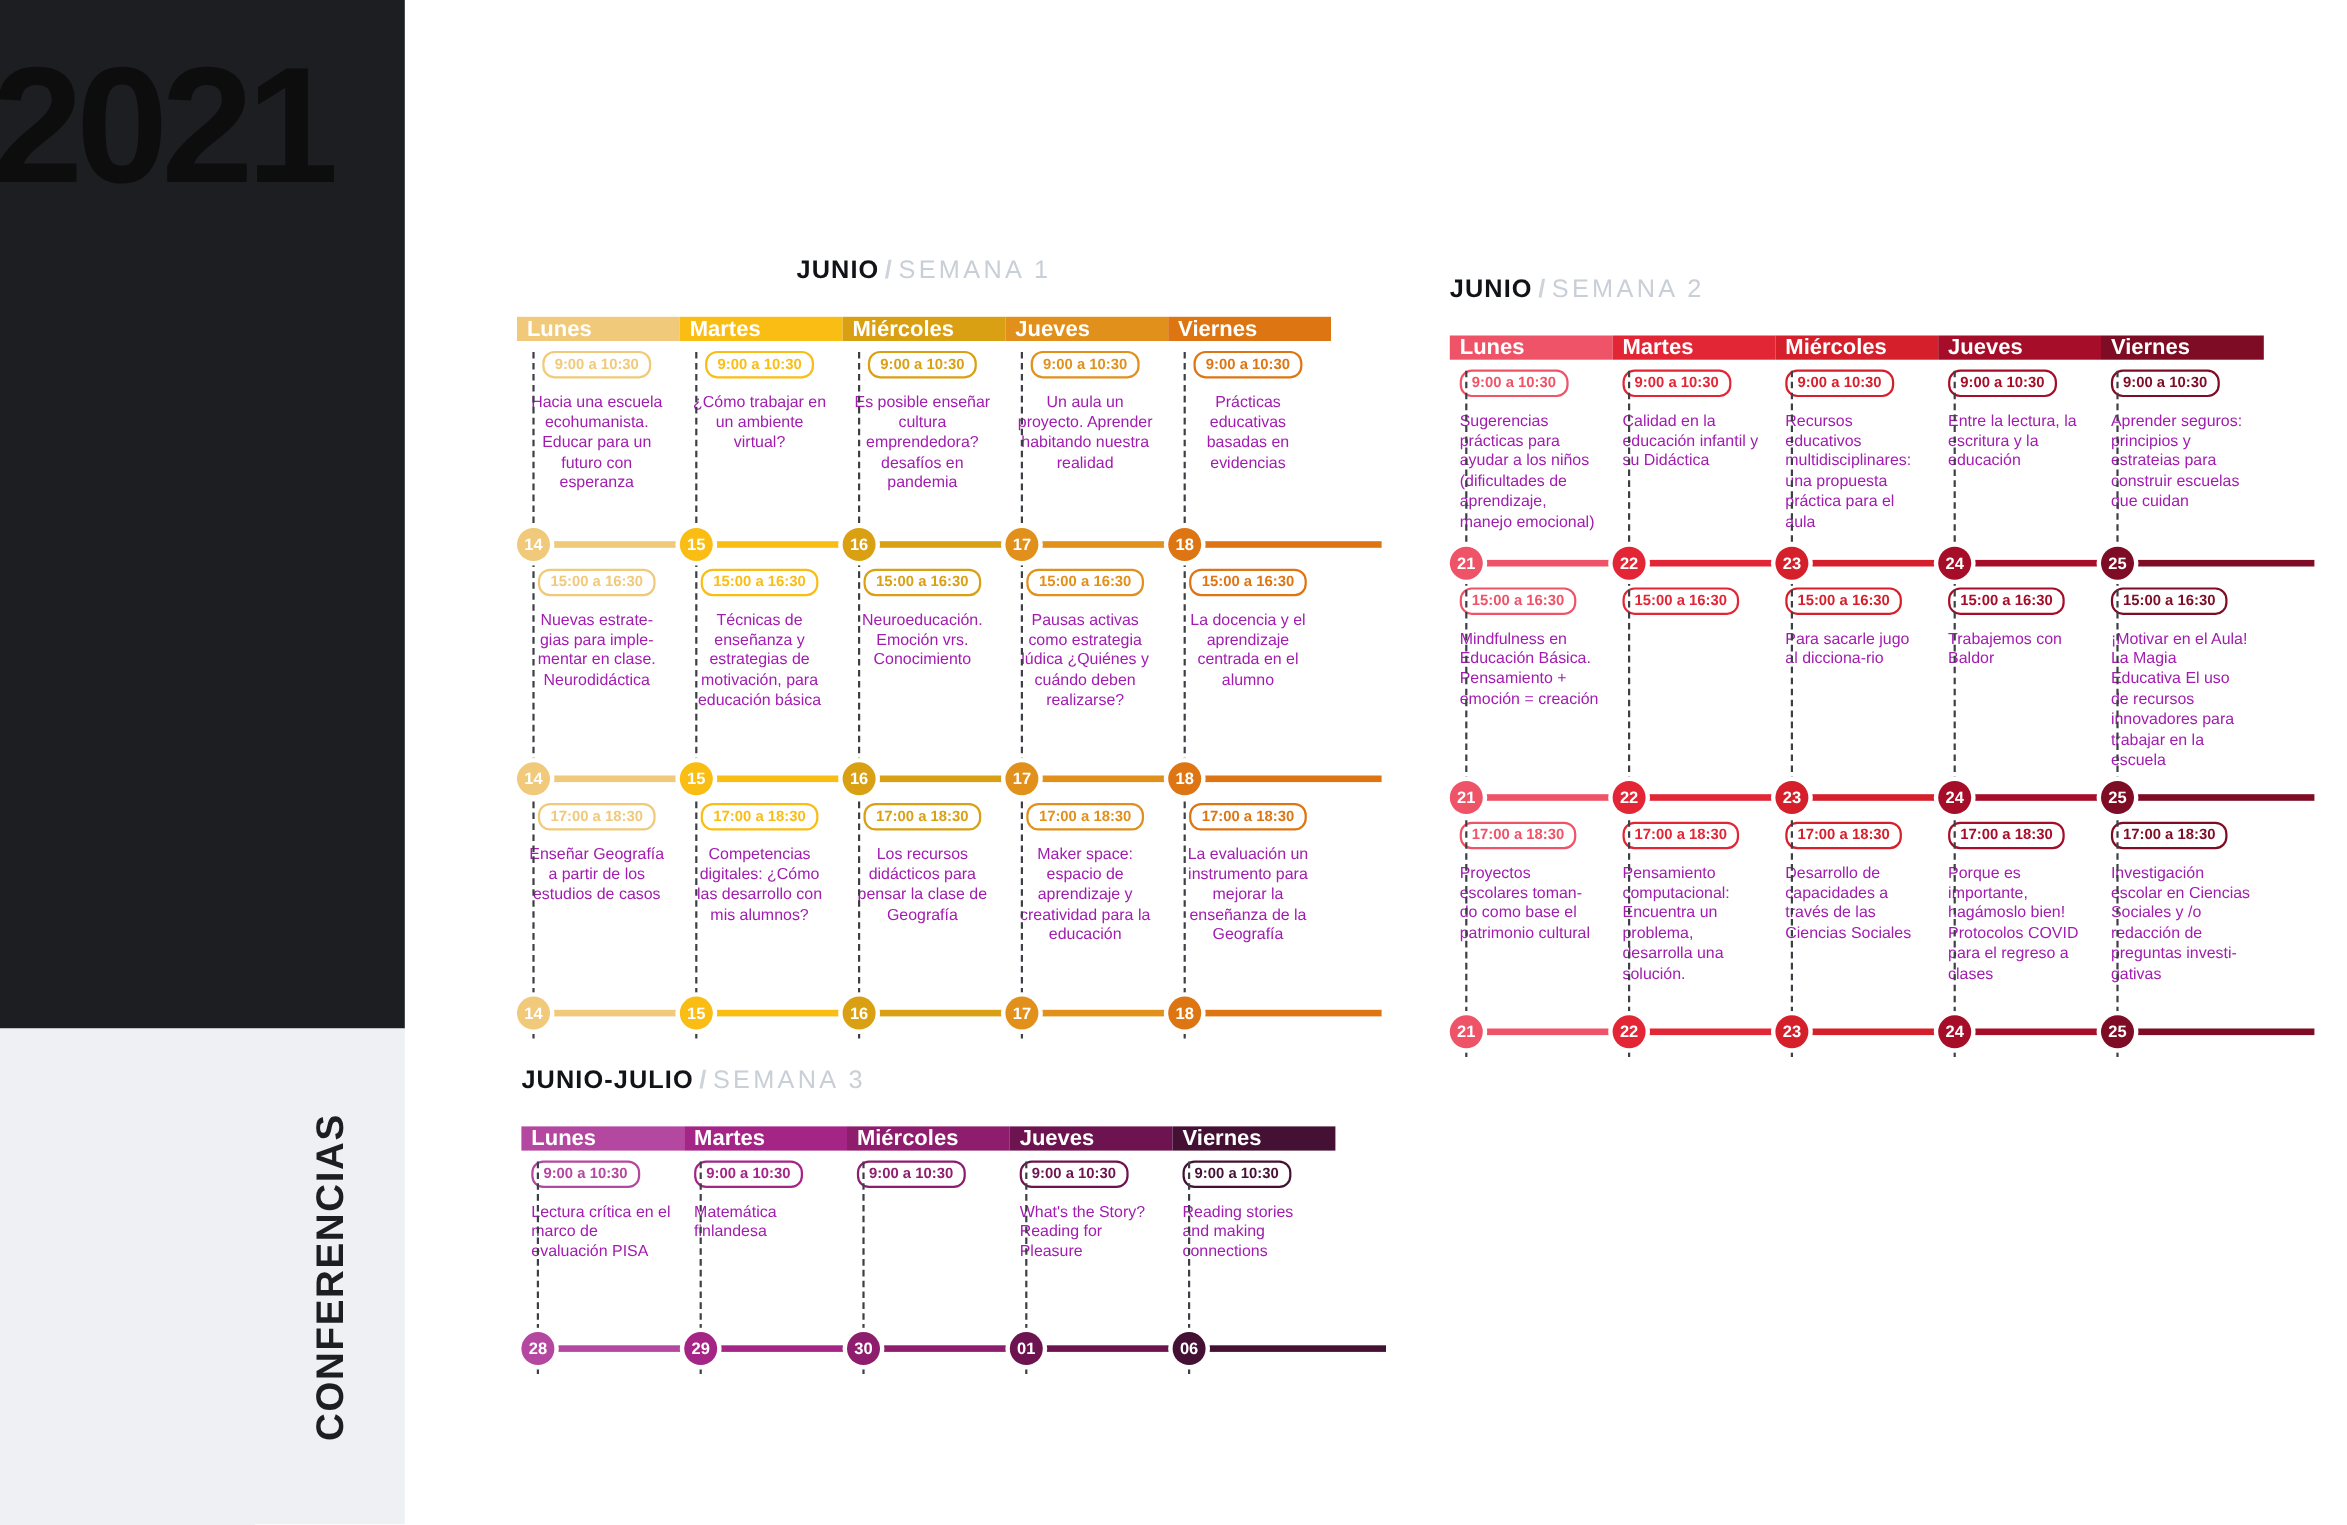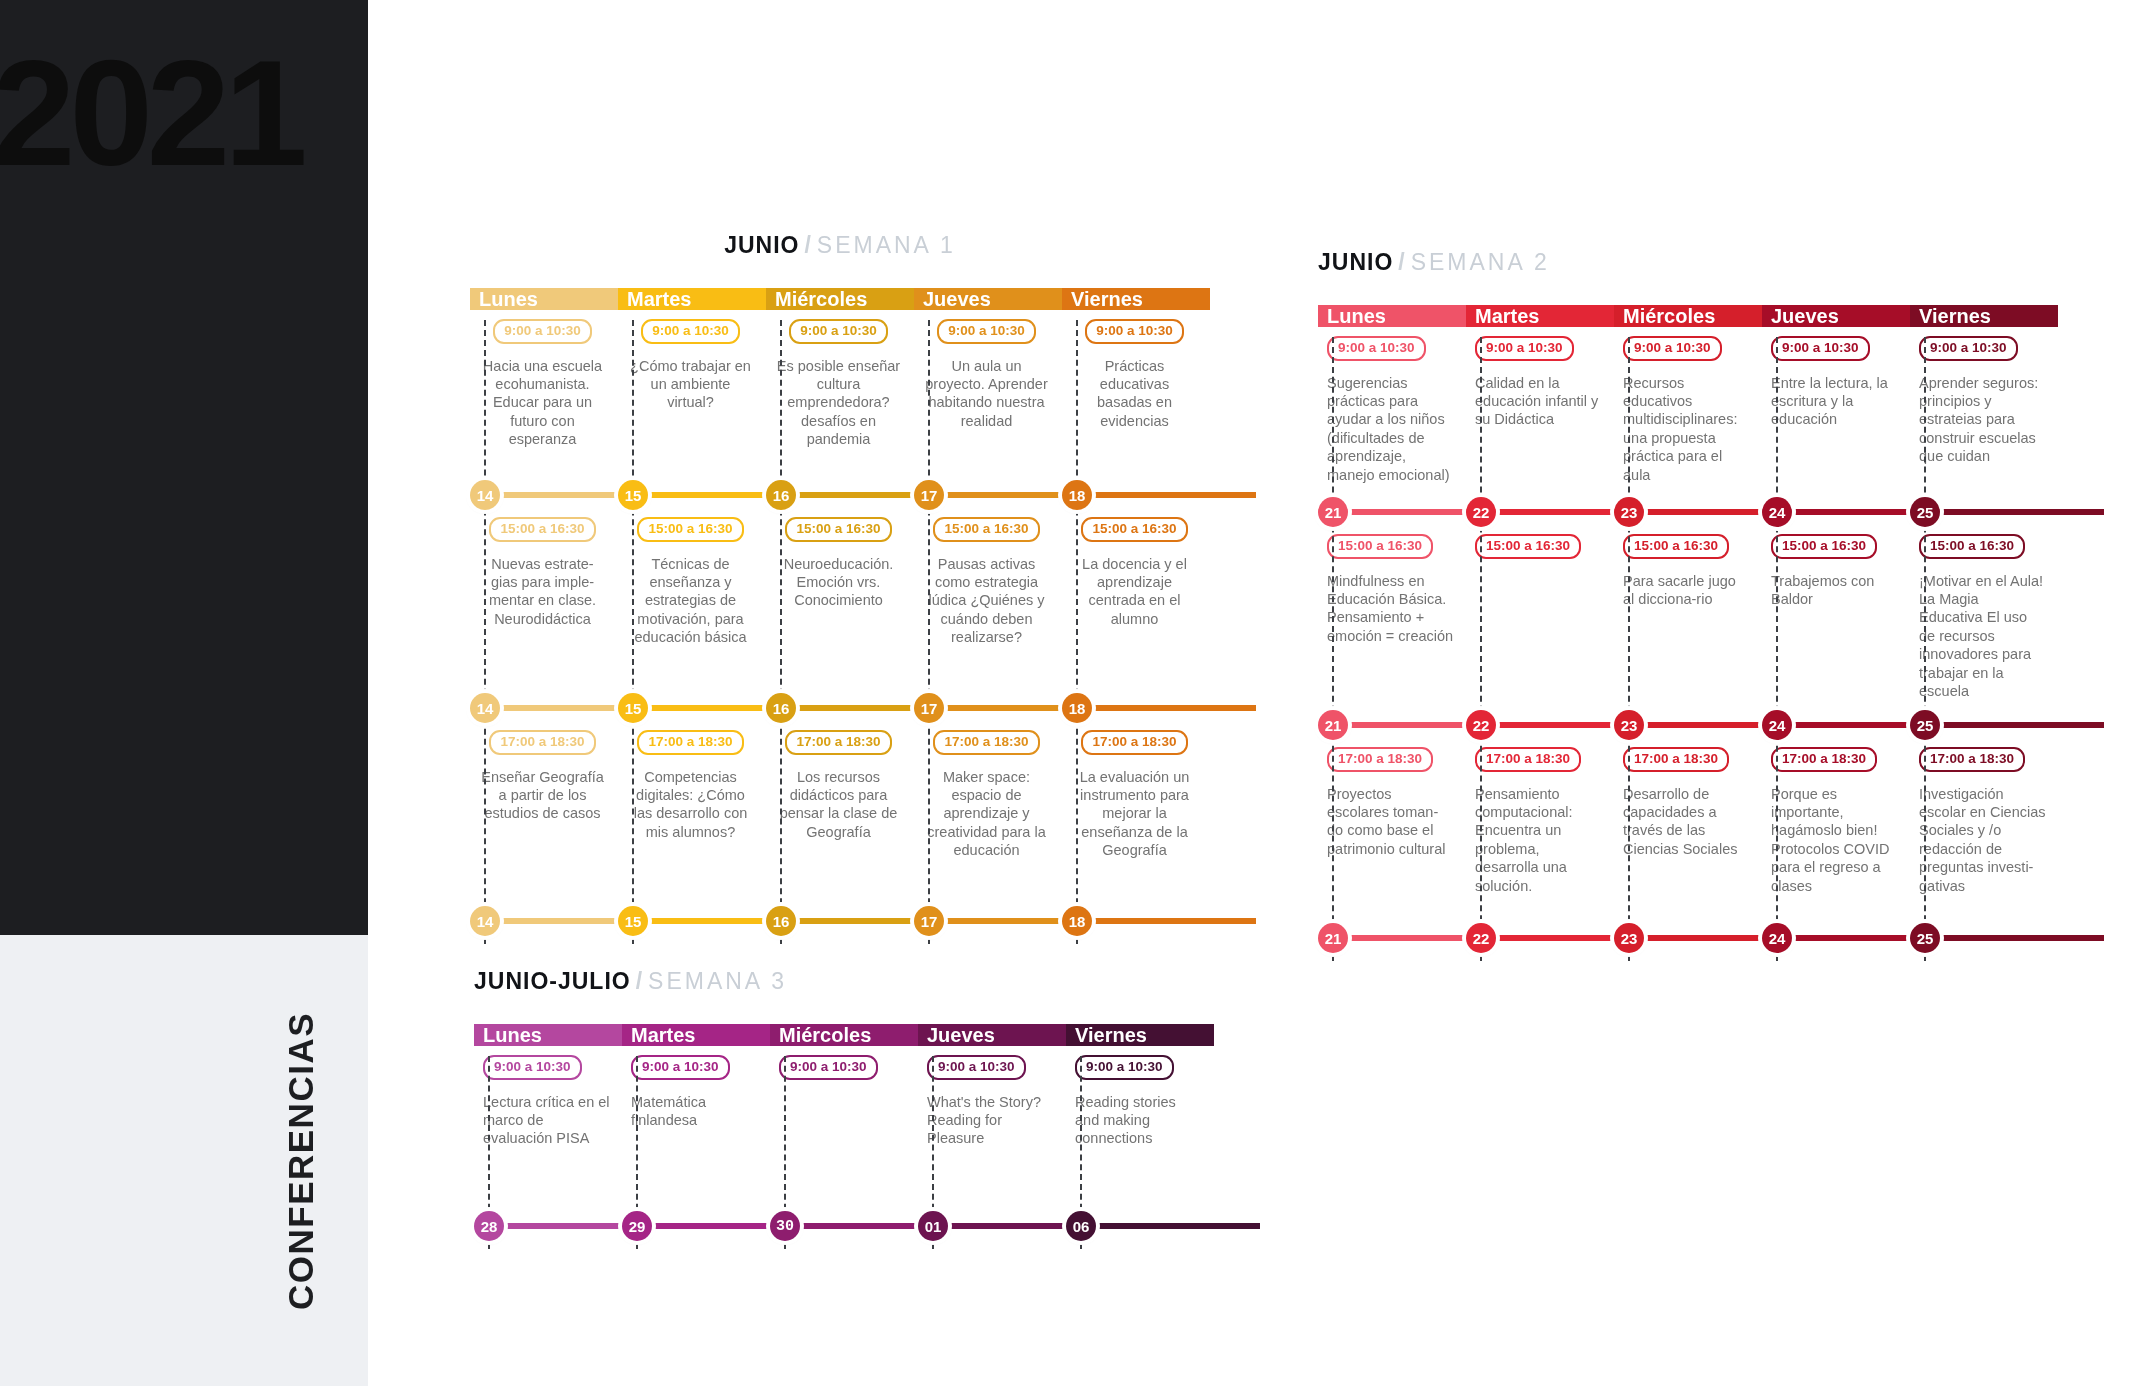--- a/index.html
+++ b/index.html
@@ -65,21 +65,21 @@
   }
 
   
   .srow { position:relative; display:flex; }
   .scell { flex:1 1 20%; padding:9px 12px 0 9px; }
   .pill {
     display:inline-block; border:2px solid; border-radius:11px;
     padding:3px 9px 4px 9px; font-size:13.5px; font-weight:bold;
     line-height:1; white-space:nowrap; margin-bottom:13px;
   }
-  .desc { font-size:14.5px; line-height:1.27; color:#737373; }
+  .desc { font-size:14.5px; line-height:1.27; color:#a21caf; }
 
   
   .track { position:relative; height:28px; width:100%; }
   .node {
     position:absolute; top:0; width:30px; height:30px;
     border-radius:50%;
     display:flex; align-items:center; justify-content:center;
     color:#fff; font-size:15px; font-weight:bold;
     box-shadow:0 0 0 4px #ffffff, 0 1px 4px rgba(0,0,0,.22);
     z-index:3;
@@ -268,21 +268,21 @@
             <div class="scell"><div class="pill" style="border-color: rgb(68, 16, 51); color: rgb(68, 16, 51);">9:00 a 10:30</div><div class="desc">Reading stories and making connections</div></div>
           </div>
           <div class="track">
             <div style="position: absolute; top: 12px; height: 6px; background: rgb(180, 71, 159); left: 15px; width: 148px;"></div>
             <div style="position: absolute; top: 12px; height: 6px; background: rgb(165, 37, 134); left: 163px; width: 148px;"></div>
             <div style="position: absolute; top: 12px; height: 6px; background: rgb(142, 29, 110); left: 311px; width: 148px;"></div>
             <div style="position: absolute; top: 12px; height: 6px; background: rgb(109, 20, 80); left: 459px; width: 148px;"></div>
             <div style="position: absolute; top: 12px; height: 6px; background: rgb(68, 16, 51); left: 607px; width: 179px;"></div>
             <div class="node" style="background: rgb(180, 71, 159); left: 0px;">28</div>
             <div class="node" style="background: rgb(165, 37, 134); left: 148px;">29</div>
-            <div class="node" style="background: rgb(142, 29, 110); left: 296px; font-family: Liberation Mono, monospace;">30</div>
+            <div class="node" style="background: rgb(142, 29, 110); left: 296px;">30</div>
             <div class="node" style="background: rgb(109, 20, 80); left: 444px;">01</div>
             <div class="node" style="background: rgb(68, 16, 51); left: 592px;">06</div>
           </div>
           <div class="seps" style="height: 193px;">
             <div class="sep" style="left: 14px; height: 193px;"></div>
             <div class="sep" style="left: 162px; height: 193px;"></div>
             <div class="sep" style="left: 310px; height: 193px;"></div>
             <div class="sep" style="left: 458px; height: 193px;"></div>
             <div class="sep" style="left: 606px; height: 193px;"></div>
           </div>

